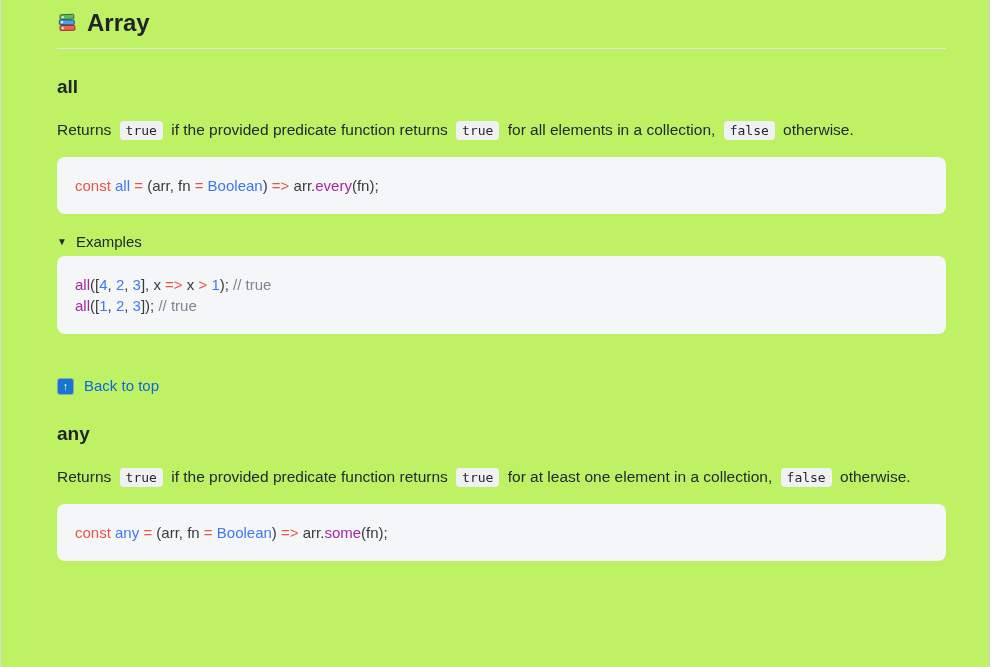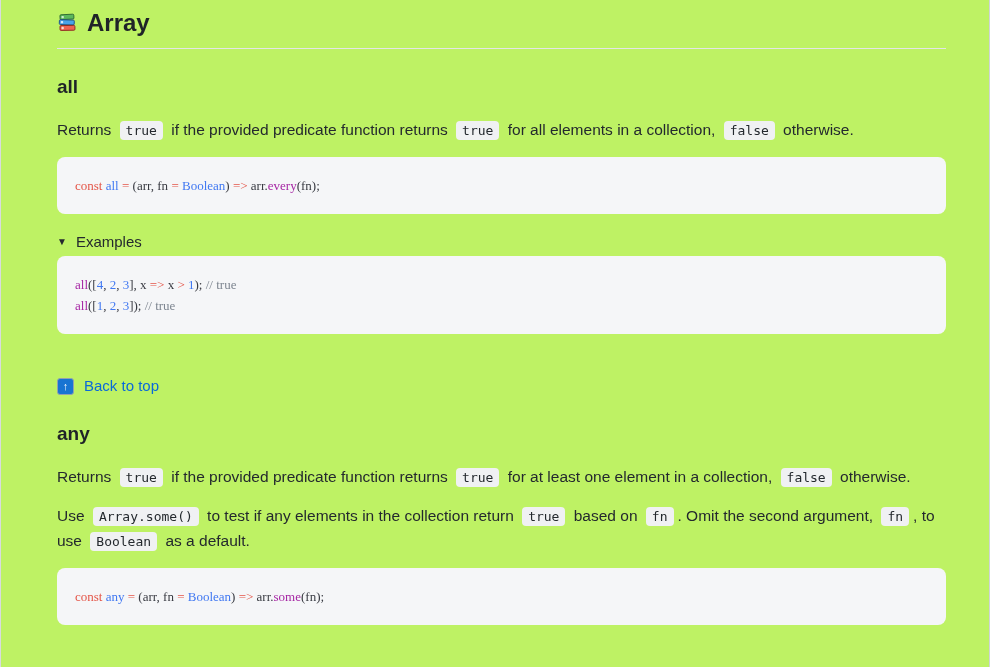--- a/index.html
+++ b/index.html
@@ -44,22 +44,22 @@
     font-size: 13px; color: #24292e;
     background: #f0f1f3; border-radius: 4px;
     padding: 2px 6px; margin: 0 4px;
     white-space: nowrap;
   }
 
   pre.code-block {
     margin: 14px 0 0;
     background: #f5f6f8; border-radius: 8px;
     padding: 18px;
-    font-family: Liberation Serif, serif;
-    font-size: 13px;
+    font-family: Liberation Sans, sans-serif;
+    font-size: 15px;
   }
   .cl { line-height: 21px; white-space: pre; }
 
   details.examples { margin-top: 18px; }
   details.examples summary {
     list-style: none; cursor: pointer;
     display: flex; align-items: center; gap: 9px;
     font-size: 15px; line-height: 20px; color: #24292e;
   }
   details.examples summary::-webkit-details-marker { display: none; }
@@ -120,18 +120,17 @@
 
       <a class="back-top" href="#">
         <span class="up-icon">↑</span>
         <span>Back to top</span>
       </a>
     </section>
 
     <section>
       <h2 class="fn-heading">any</h2>
       <p class="desc first">Returns <code class="ic">true</code> if the provided predicate function returns <code class="ic">true</code> for at least one element in a collection, <code class="ic">false</code> otherwise.</p>
-      <p class="desc second">Use <code class="ic">Array.some()</code> to test if any elements in the collection return <code class="ic">true</code> based on <code class="ic">fn</code>. Omit the second argument, <code class="ic">fn</code>, to use <code class="ic">Boolean</code> as a default.</p>
       <pre class="code-block"><div class="cl"><span style="color: rgb(228, 86, 73);">const</span><span style="color: rgb(56, 58, 66);"> </span><span style="color: rgb(64, 120, 242);">any</span><span style="color: rgb(56, 58, 66);"> </span><span style="color: rgb(228, 86, 73);">=</span><span style="color: rgb(56, 58, 66);"> (arr, fn </span><span style="color: rgb(228, 86, 73);">=</span><span style="color: rgb(56, 58, 66);"> </span><span style="color: rgb(64, 120, 242);">Boolean</span><span style="color: rgb(56, 58, 66);">) </span><span style="color: rgb(228, 86, 73);">=&gt;</span><span style="color: rgb(56, 58, 66);"> arr.</span><span style="color: rgb(166, 38, 164);">some</span><span style="color: rgb(56, 58, 66);">(fn);</span></div></pre>
     </section>
 
   </div>
 </div>
 
 </body></html>

